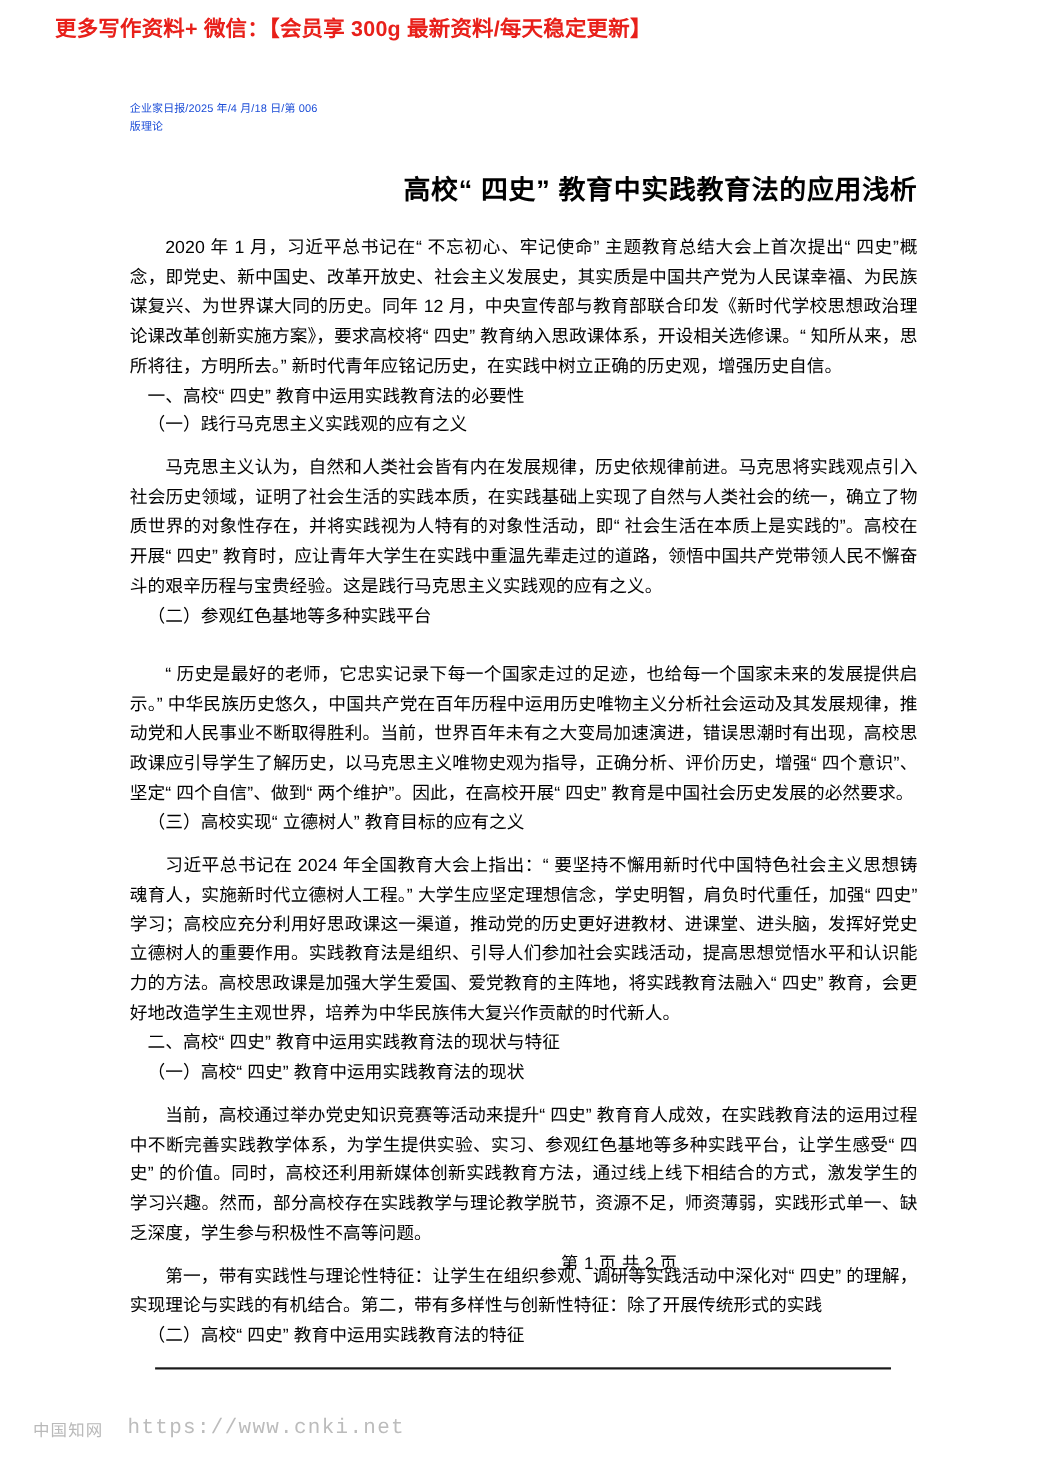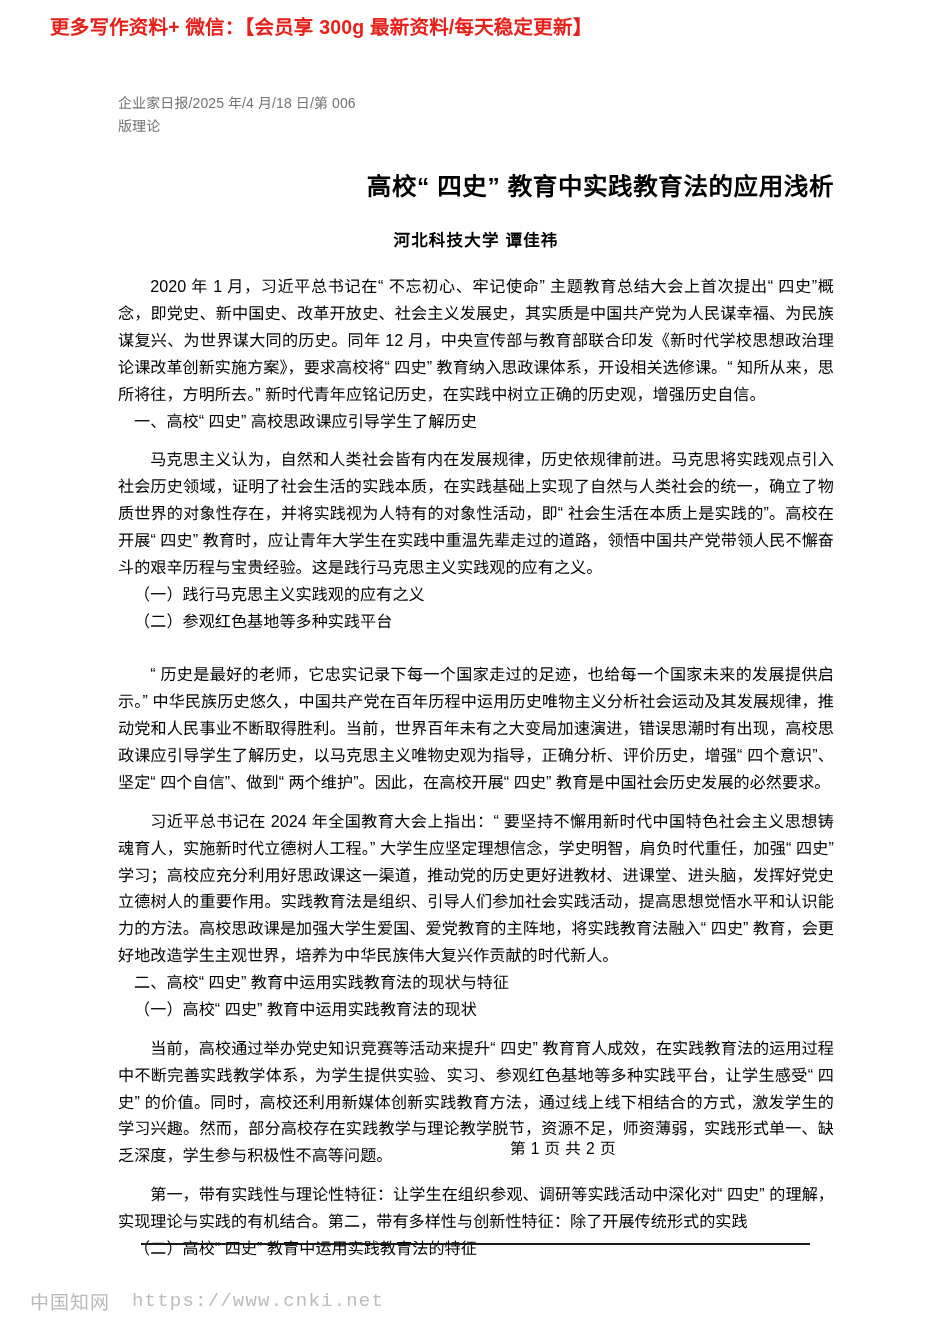--- a/index.html
+++ b/index.html
@@ -39,23 +39,23 @@
 
   
   .doc {
     position: absolute;
     left: 118px;
     top: 92px;
     width: 716px;
   }
 
   .masthead {
-    font-size: 14px;
+    font-size: 10px;
     line-height: 1.62;
-    color: #737373;
+    color: #1d4ed8;
     margin: 0 0 0 0;
     letter-spacing: 0.1px;
   }
   .masthead .mh-line2 {
     display: block;
   }
 
   .doc-title {
     text-align: right;
     font-size: 24.5px;
@@ -125,21 +125,21 @@
   
   .watermark {
     position: absolute;
     left: 30px;
     top: 1287px;
     display: flex;
     align-items: center;
     gap: 22px;
   }
   .watermark .wm-logo {
-    font-size: 19px;
+    font-size: 15px;
     color: #b9b9b9;
     letter-spacing: 1px;
     font-family: Liberation Sans, sans-serif;
     white-space: nowrap;
   }
   .watermark .wm-url {
     font-size: 19px;
     color: #bcbcbc;
     font-family: "Liberation Mono", "DejaVu Sans Mono", monospace;
     letter-spacing: 1.2px;
@@ -155,29 +155,29 @@
 
   <div class="doc">
 
     <div class="masthead">
       <span>企业家日报/2025 年/4 月/18 日/第 006</span>
       <span class="mh-line2">版理论</span>
     </div>
 
     <h1 class="doc-title">高校“ 四史” 教育中实践教育法的应用浅析</h1>
 
-    <div class="doc-author">河北科技大学   谭佳祎</div>
 
     <div class="body-text">
         <p class="para indent">2020 年 1 月，习近平总书记在“ 不忘初心、牢记使命” 主题教育总结大会上首次提出“ 四史”概念，即党史、新中国史、改革开放史、社会主义发展史，其实质是中国共产党为人民谋幸福、为民族谋复兴、为世界谋大同的历史。同年 12 月，中央宣传部与教育部联合印发《新时代学校思想政治理论课改革创新实施方案》，要求高校将“ 四史” 教育纳入思政课体系，开设相关选修课。“ 知所从来，思所将往，方明所去。” 新时代青年应铭记历史，在实践中树立正确的历史观，增强历史自信。</p>
-        <p class="para heading">一、高校“ 四史” 高校思政课应引导学生了解历史</p>
+        <p class="para heading">一、高校“ 四史” 教育中运用实践教育法的必要性</p>
+        <p class="para heading">（一）践行马克思主义实践观的应有之义</p>
         <p class="para indent">马克思主义认为，自然和人类社会皆有内在发展规律，历史依规律前进。马克思将实践观点引入社会历史领域，证明了社会生活的实践本质，在实践基础上实现了自然与人类社会的统一，确立了物质世界的对象性存在，并将实践视为人特有的对象性活动，即“ 社会生活在本质上是实践的”。高校在开展“ 四史” 教育时，应让青年大学生在实践中重温先辈走过的道路，领悟中国共产党带领人民不懈奋斗的艰辛历程与宝贵经验。这是践行马克思主义实践观的应有之义。</p>
-        <p class="para heading">（一）践行马克思主义实践观的应有之义</p>
         <p class="para heading">（二）参观红色基地等多种实践平台</p>
         <p class="para indent spaced-before">“ 历史是最好的老师，它忠实记录下每一个国家走过的足迹，也给每一个国家未来的发展提供启示。” 中华民族历史悠久，中国共产党在百年历程中运用历史唯物主义分析社会运动及其发展规律，推动党和人民事业不断取得胜利。当前，世界百年未有之大变局加速演进，错误思潮时有出现，高校思政课应引导学生了解历史，以马克思主义唯物史观为指导，正确分析、评价历史，增强“ 四个意识”、坚定“ 四个自信”、做到“ 两个维护”。因此，在高校开展“ 四史” 教育是中国社会历史发展的必然要求。</p>
+        <p class="para heading">（三）高校实现“ 立德树人” 教育目标的应有之义</p>
         <p class="para indent">习近平总书记在 2024 年全国教育大会上指出：“ 要坚持不懈用新时代中国特色社会主义思想铸魂育人，实施新时代立德树人工程。” 大学生应坚定理想信念，学史明智，肩负时代重任，加强“ 四史” 学习；高校应充分利用好思政课这一渠道，推动党的历史更好进教材、进课堂、进头脑，发挥好党史立德树人的重要作用。实践教育法是组织、引导人们参加社会实践活动，提高思想觉悟水平和认识能力的方法。高校思政课是加强大学生爱国、爱党教育的主阵地，将实践教育法融入“ 四史” 教育，会更好地改造学生主观世界，培养为中华民族伟大复兴作贡献的时代新人。</p>
         <p class="para heading">二、高校“ 四史” 教育中运用实践教育法的现状与特征</p>
         <p class="para heading">（一）高校“ 四史” 教育中运用实践教育法的现状</p>
         <p class="para indent">当前，高校通过举办党史知识竞赛等活动来提升“ 四史” 教育育人成效，在实践教育法的运用过程中不断完善实践教学体系，为学生提供实验、实习、参观红色基地等多种实践平台，让学生感受“ 四史” 的价值。同时，高校还利用新媒体创新实践教育方法，通过线上线下相结合的方式，激发学生的学习兴趣。然而，部分高校存在实践教学与理论教学脱节，资源不足，师资薄弱，实践形式单一、缺乏深度，学生参与积极性不高等问题。</p>
         <p class="para indent">第一，带有实践性与理论性特征：让学生在组织参观、调研等实践活动中深化对“ 四史” 的理解，实现理论与实践的有机结合。第二，带有多样性与创新性特征：除了开展传统形式的实践</p>
         <p class="para heading">（二）高校“ 四史” 教育中运用实践教育法的特征</p>
       </div>
 
   </div>
 

